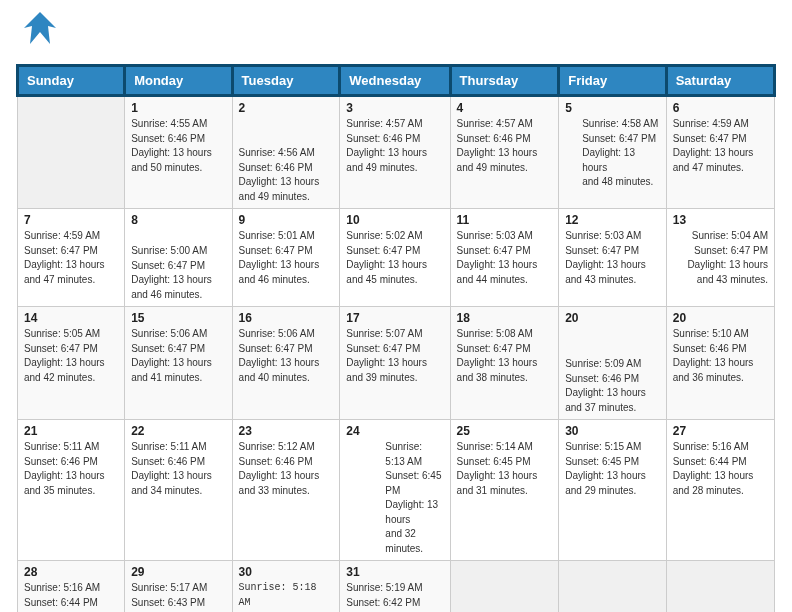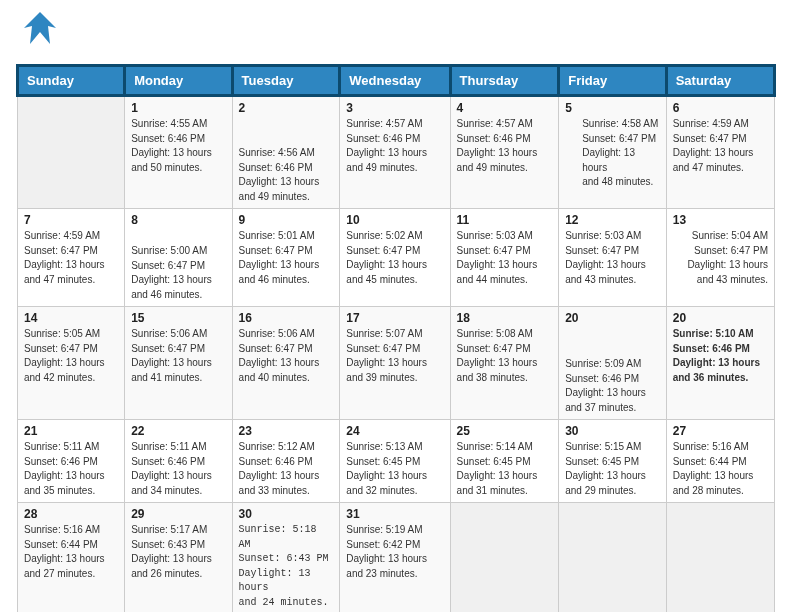--- a/index.html
+++ b/index.html
@@ -240,21 +240,21 @@
         </td>
         <td>
           <span class="day-number">20</span>
           <div class="day-info" style="white-space: pre-line; margin-top: 32px;">Sunrise: 5:09 AM
 Sunset: 6:46 PM
 Daylight: 13 hours
 and 37 minutes.</div>
         </td>
         <td>
           <span class="day-number">20</span>
-          <div class="day-info" style="white-space: pre-line; font-weight: bold;">Sunrise: 5:10 AM
+          <div class="day-info" style="white-space: pre-line;">Sunrise: 5:10 AM
 Sunset: 6:46 PM
 Daylight: 13 hours
 and 36 minutes.</div>
         </td>
       </tr>
       <tr>
         <td>
           <span class="day-number">21</span>
           <div class="day-info" style="white-space: pre-line;">Sunrise: 5:11 AM
 Sunset: 6:46 PM
@@ -270,21 +270,21 @@
         </td>
         <td>
           <span class="day-number">23</span>
           <div class="day-info" style="white-space: pre-line;">Sunrise: 5:12 AM
 Sunset: 6:46 PM
 Daylight: 13 hours
 and 33 minutes.</div>
         </td>
         <td>
           <span class="day-number">24</span>
-          <div class="day-info" style="white-space: pre-line;">Sunrise: 5:13 AM
+          <div class="day-info" style="white-space: pre-line; margin-left: 39px;">Sunrise: 5:13 AM
 Sunset: 6:45 PM
 Daylight: 13 hours
 and 32 minutes.</div>
         </td>
         <td>
           <span class="day-number">25</span>
           <div class="day-info" style="white-space: pre-line;">Sunrise: 5:14 AM
 Sunset: 6:45 PM
 Daylight: 13 hours
 and 31 minutes.</div>

